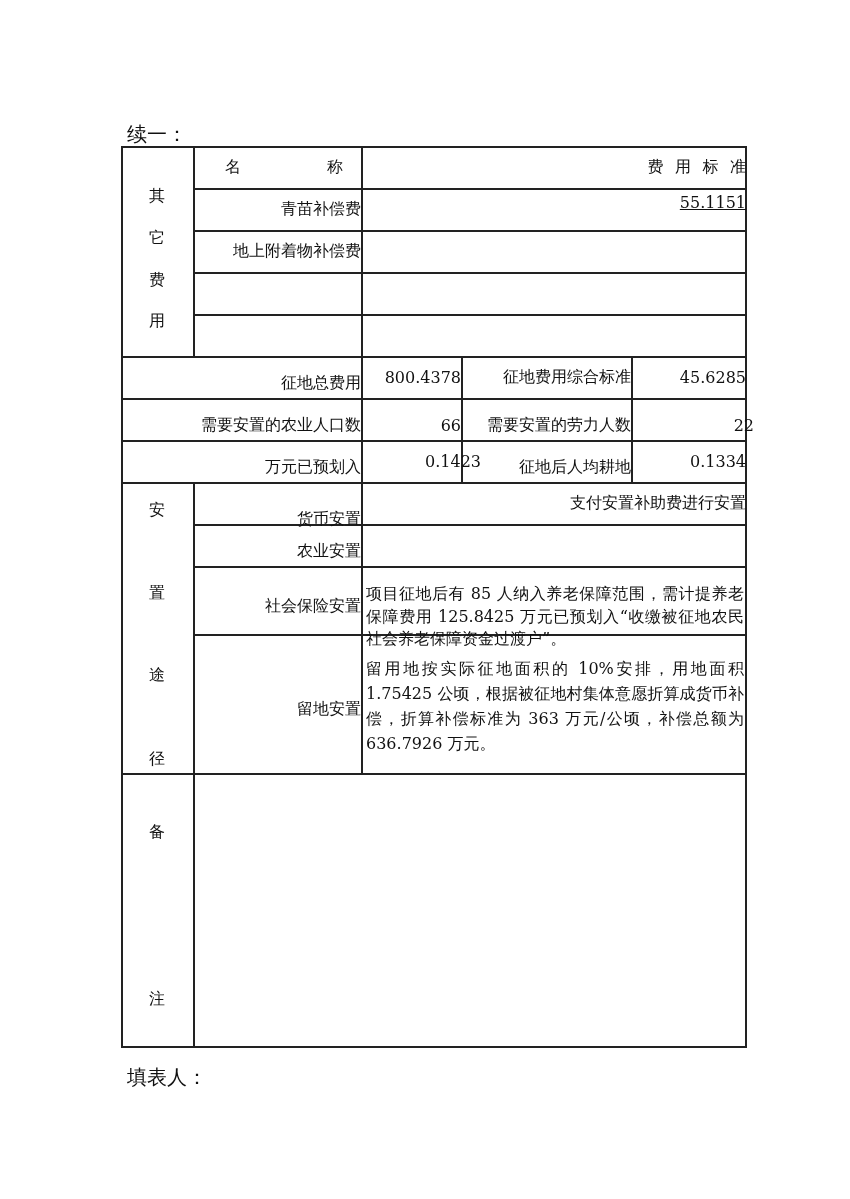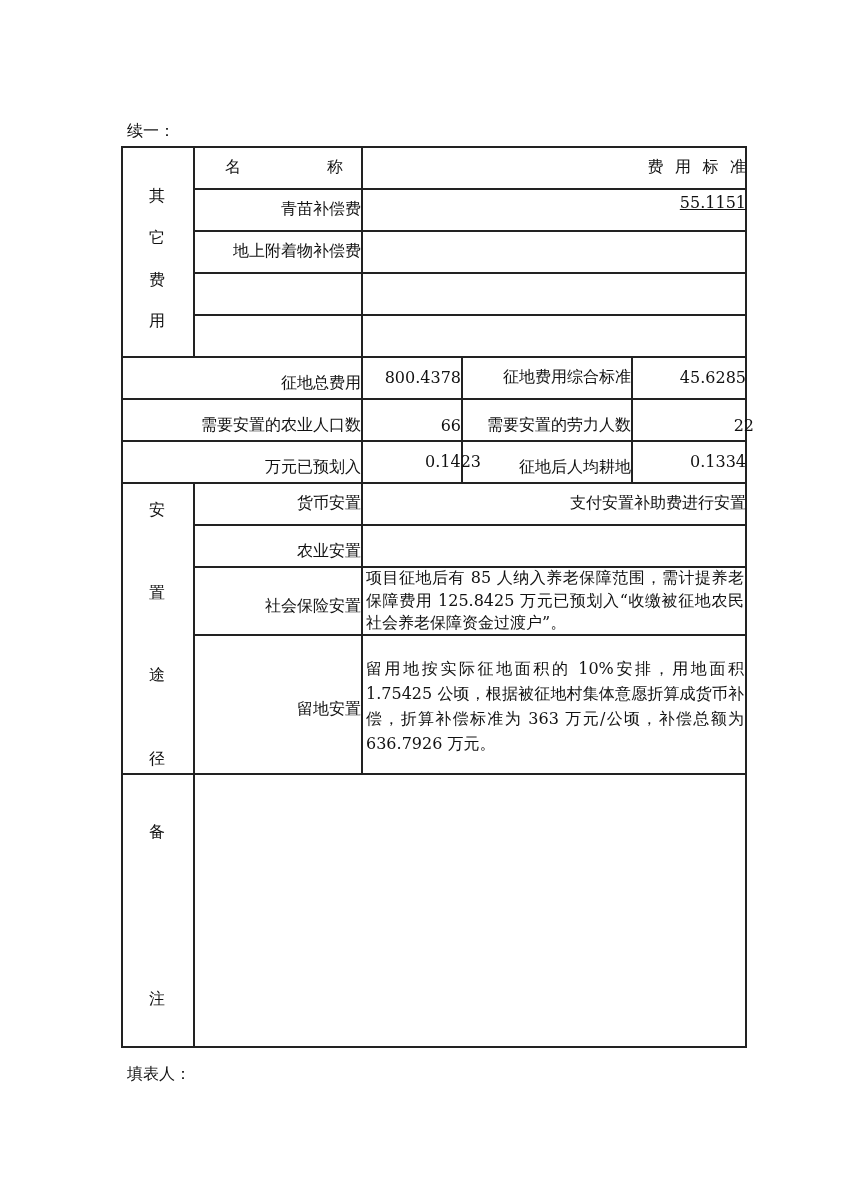--- a/index.html
+++ b/index.html
@@ -1,18 +1,18 @@
 <!DOCTYPE html>
 <html><head>
 <meta charset="utf-8">
 <style>
   html, body { margin:0; padding:0; background:#ffffff; }
   body { width:850px; height:1199px; position:relative; font-family:"DejaVu Serif","Liberation Serif",serif; color:#111; overflow:hidden; }
   .abs { position:absolute; }
-  .caption { font-size:16px; }
+  .caption { font-size:20px; }
   .line-h { position:absolute; height:1.5px; background:#222; }
   .line-v { position:absolute; width:1.5px; background:#222; }
   .cell { position:absolute; display:flex; align-items:center; justify-content:flex-end; font-size:16px; text-align:center; box-sizing:border-box; }
   .vert { position:absolute; font-size:16px; width:72px; text-align:center; }
   .para { position:absolute; font-size:16px; line-height:25px; text-align:justify; box-sizing:border-box; }
   .u { text-decoration:underline; }
 </style>
 </head>
 <body>
 
@@ -86,28 +86,28 @@
 <div class="cell" style="left:461px; top:446px; width:170px; height:42px;">征地后人均耕地</div>
 <div class="cell" style="left:631px; top:440px; width:115px; height:42px;">0.1334</div>
 
 <div>
   <div class="vert" style="left:121px; top:500px;">安</div>
   <div class="vert" style="left:121px; top:583px;">置</div>
   <div class="vert" style="left:121px; top:665px;">途</div>
   <div class="vert" style="left:121px; top:749px;">径</div>
 </div>
 
-<div class="cell" style="left:193px; top:482px; width:168px; height:42px;">货币安置</div>
+<div class="cell" style="left:193px; top:498px; width:168px; height:42px;">货币安置</div>
 <div class="cell" style="left:361px; top:482px; width:385px; height:42px;">支付安置补助费进行安置</div>
 
 <div class="cell" style="left:193px; top:530px; width:168px; height:42px;">农业安置</div>
 <div class="cell" style="left:361px; top:524px; width:385px; height:42px;"></div>
 
 <div class="cell" style="left:193px; top:572px; width:168px; height:68px;">社会保险安置</div>
-<div class="para" style="left:366px; top:566px; width:378px; line-height:22.5px; padding-top:1px;">项目征地后有 85 人纳入养老保障范围，需计提养老保障费用 125.8425 万元已预划入“收缴被征地农民社会养老保障资金过渡户”。</div>
+<div class="para" style="left:366px; top:566px; width:378px; line-height:22.5px; padding-top:17px;">项目征地后有 85 人纳入养老保障范围，需计提养老保障费用 125.8425 万元已预划入“收缴被征地农民社会养老保障资金过渡户”。</div>
 
 <div class="cell" style="left:193px; top:640px; width:168px; height:139px;">留地安置</div>
 <div class="para" style="left:366px; top:656px; width:378px;">留用地按实际征地面积的 10%安排，用地面积 1.75425 公顷，根据被征地村集体意愿折算成货币补偿，折算补偿标准为 363 万元/公顷，补偿总额为 636.7926 万元。</div>
 
 <div>
   <div class="vert" style="left:121px; top:822px;">备</div>
   <div class="vert" style="left:121px; top:989px;">注</div>
 </div>
 <div class="para" style="left:198px; top:778px; width:545px; height:265px;"></div>
 

